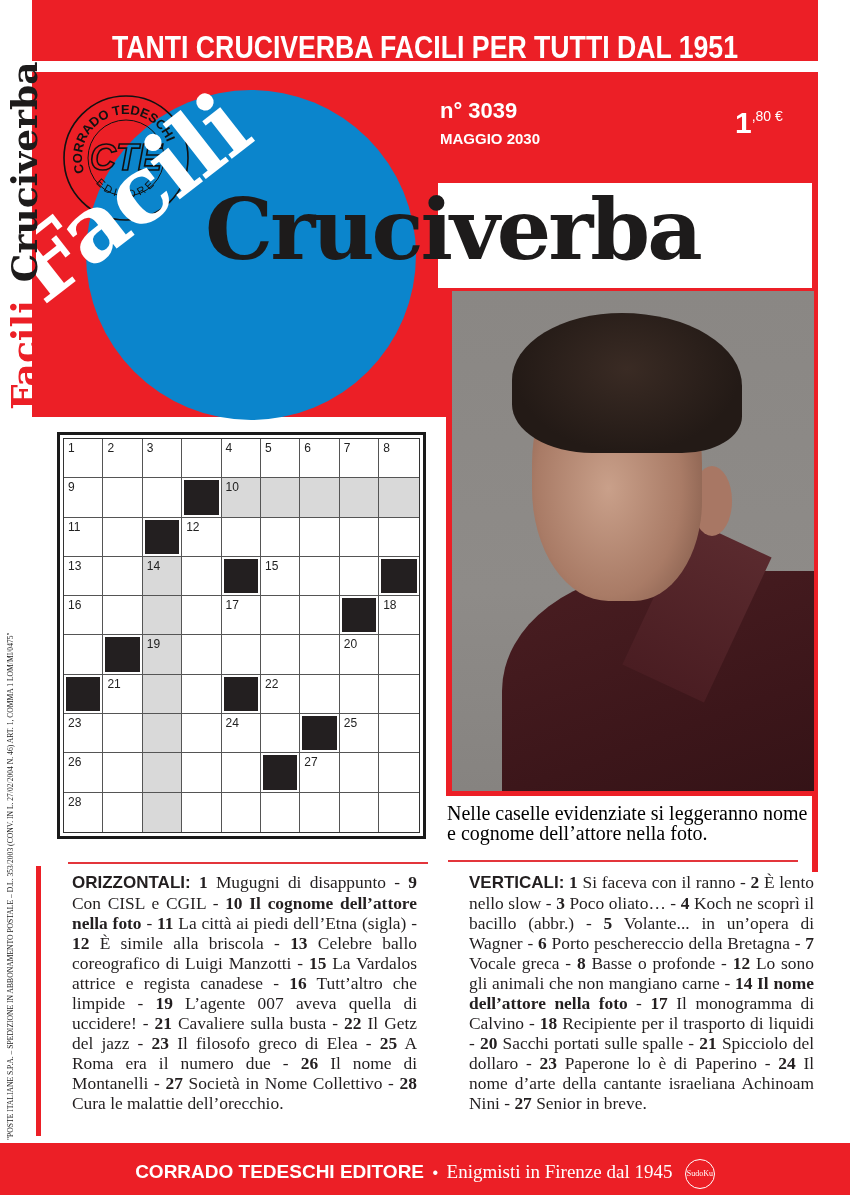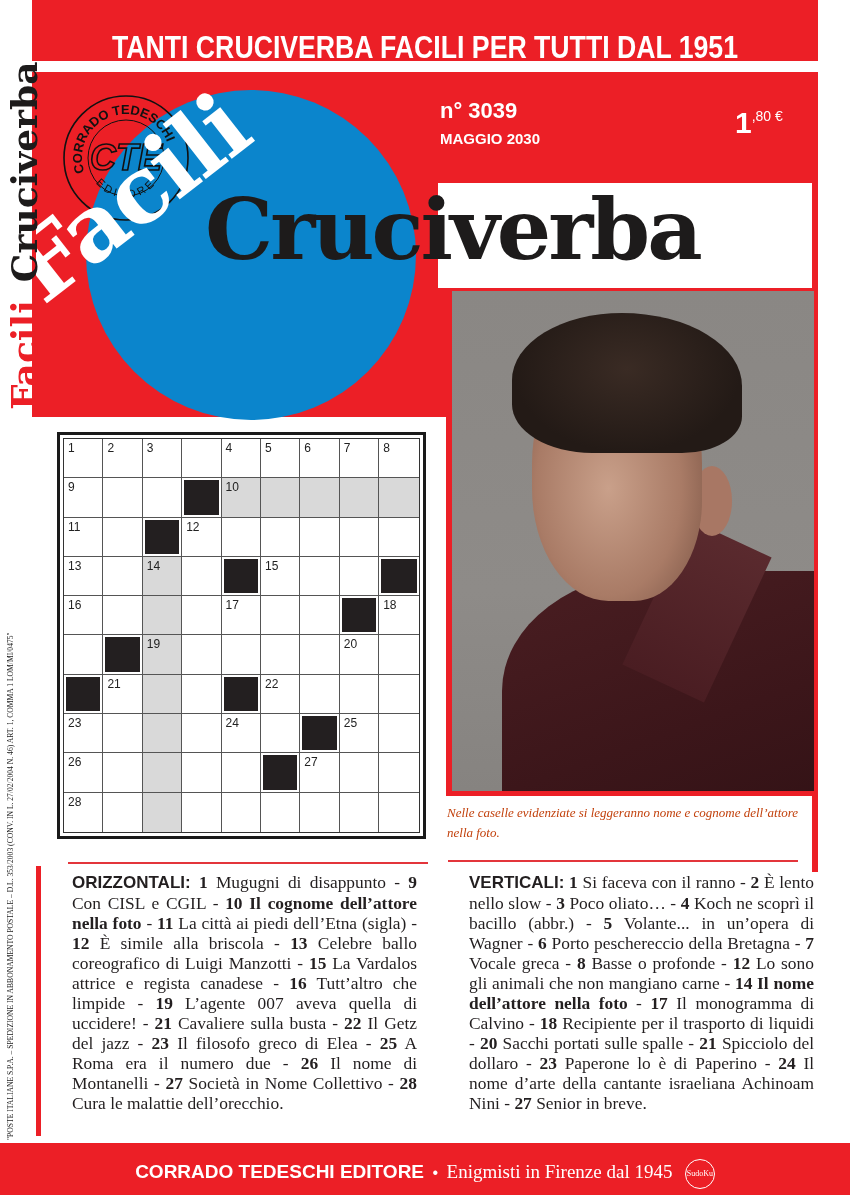--- a/index.html
+++ b/index.html
@@ -94,22 +94,22 @@
       border-radius: 40% 10% 0 0;
     }
     #photo .collar {
       position:absolute; left: 200px; top: 240px; width: 90px; height: 160px;
       background: linear-gradient(180deg, #5a2a2e, #4a1d22);
       transform: rotate(25deg);
     }
 
     #caption {
       position: absolute; left: 447px; top: 803px; width: 370px;
-      font-family: "Liberation Serif", serif; font-style: italic; font-size: 13px;
-      line-height: 20px; color: #c2410c;
+      font-family: "Liberation Serif", serif; font-size: 20px;
+      line-height: 20px; color: #000000;
     }
     #caption-rule { position:absolute; left: 448px; top: 860px; width: 350px; height: 2px; background:#e3353b; }
 
     
     #spine-title {
       position: absolute; left: 6px; top: 410px; transform: rotate(-90deg); transform-origin: left top;
       white-space: nowrap; font-family: "DejaVu Serif", serif; font-weight: bold; font-size: 36px; line-height: 36px;
     }
     #spine-title .facili { color: #ec1f26; }
     #spine-title .cruci { color: #1d1b1b; margin-left: 18px; }

